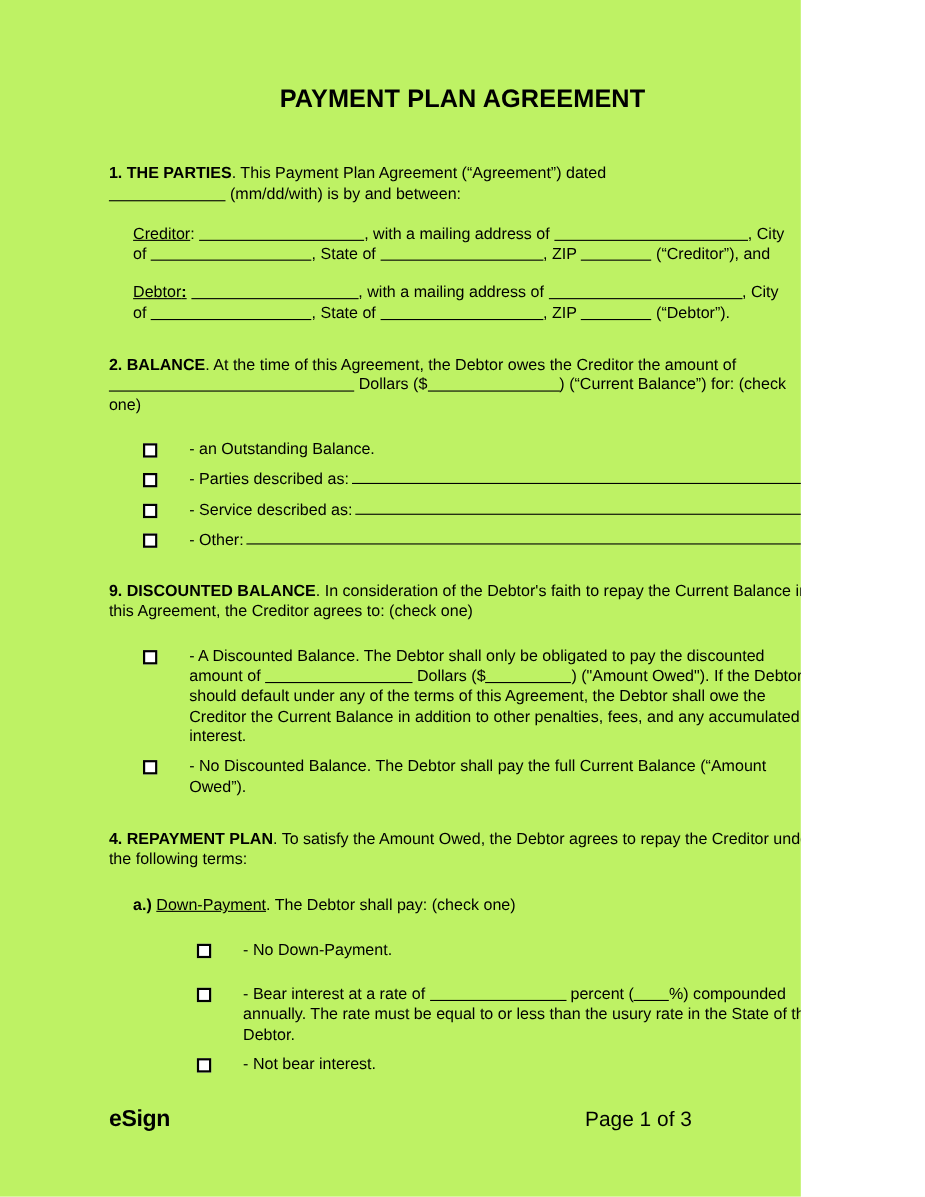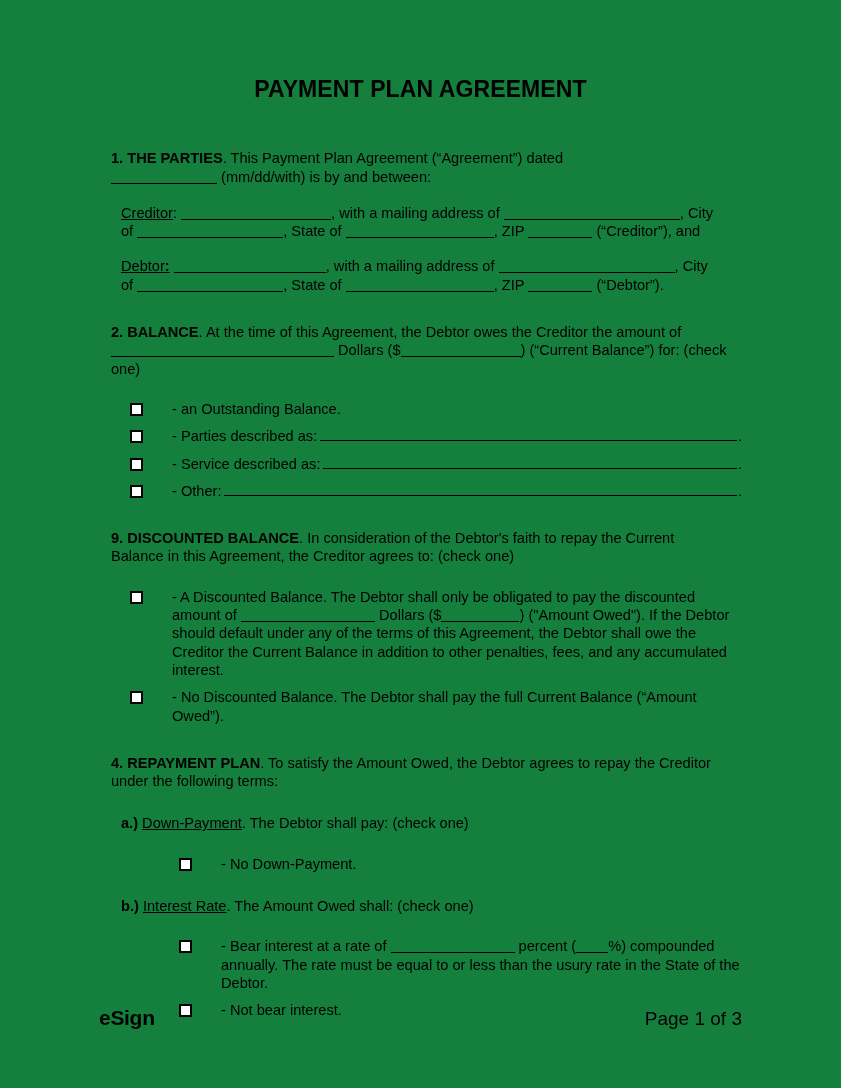--- a/index.html
+++ b/index.html
@@ -7,23 +7,23 @@
     margin: 0;
     padding: 0;
     background: #ffffff;
   }
   body {
     font-family: "Liberation Sans", sans-serif;
     color: #000000;
   }
   .page {
     position: relative;
-    width: 841px;
+    width: 728px;
     height: 1088px;
-    background: #15803d;
+    background: #bef264;
     overflow: hidden;
     box-sizing: border-box;
   }
   .content {
     position: absolute;
     left: 99px;
     top: 0;
     width: 643px;
   }
   .doc-title {
@@ -31,21 +31,21 @@
     font-size: 23px;
     font-weight: bold;
     letter-spacing: 0.1px;
     margin: 0;
     padding-top: 77px;
     line-height: 1.1;
   }
   .para {
     font-size: 14.6px;
     line-height: 18.3px;
-    margin: 12px;
+    margin: 0;
     text-align: left;
   }
   .sec-head {
     margin-top: 29px;
   }
   .sec-head-1 { margin-top: 47px; }
   b, .b { font-weight: bold; }
   .u { text-decoration: underline; }
   
   .fill {
@@ -230,24 +230,20 @@
     <div class="blk-gap lvl3">
 
 
       <div class="cb-row">
         <span class="chk"></span>
         <span class="cb-text">- No Down-Payment.</span>
       </div>
 
     </div>
 
-    <p class="para sub-label">
-      <b>b.)</b>
-      <span class="u">Interest Rate</span><span>. The Amount Owed shall: (check one)</span>
-    </p>
 
     <div class="blk-gap lvl3">
 
       <div class="cb-row">
         <span class="chk"></span>
         <span class="cb-text">
           <span>- Bear interest at a rate of</span>
           <span class="fill" style="width:124px"></span>
           <span>percent (</span><span class="fill" style="width:32px"></span><span>%) compounded annually. The rate must be equal to or less than the usury rate in the State of the Debtor.</span>
         </span>

